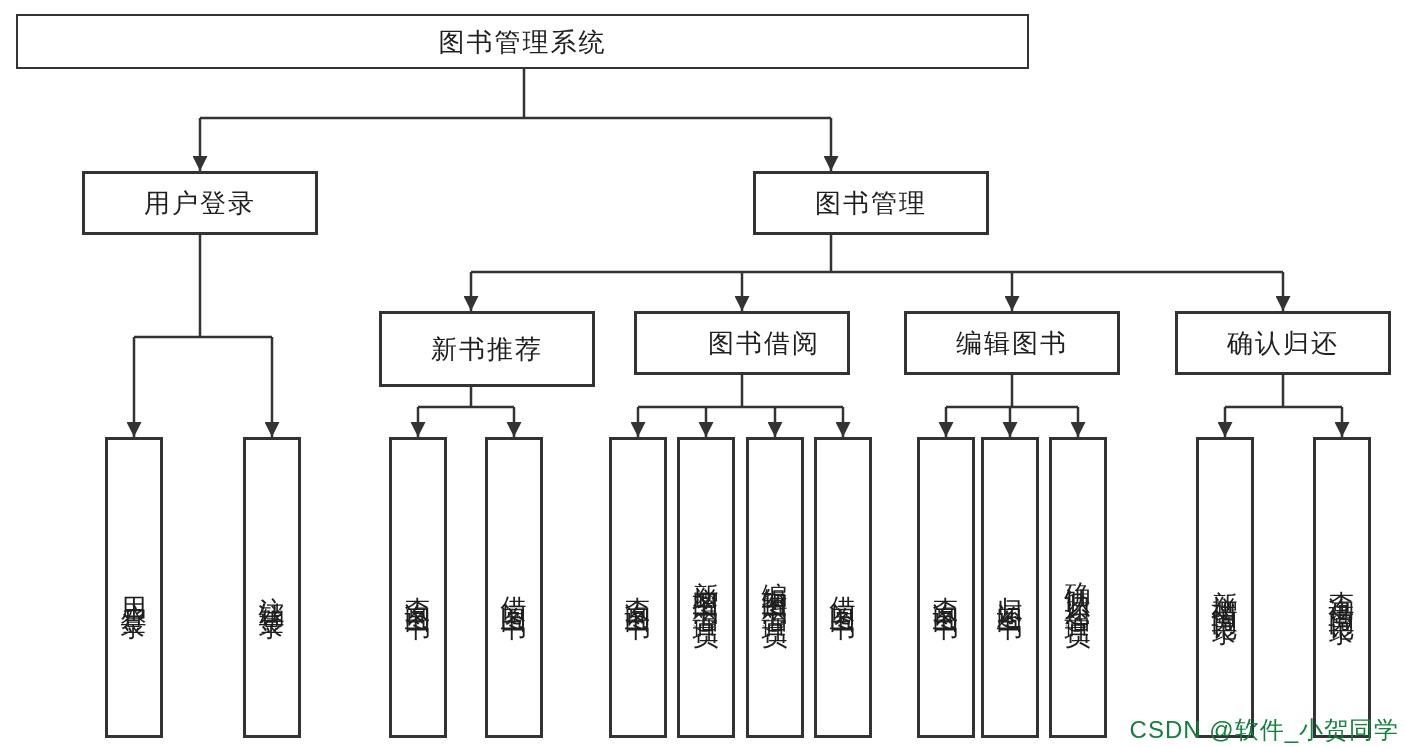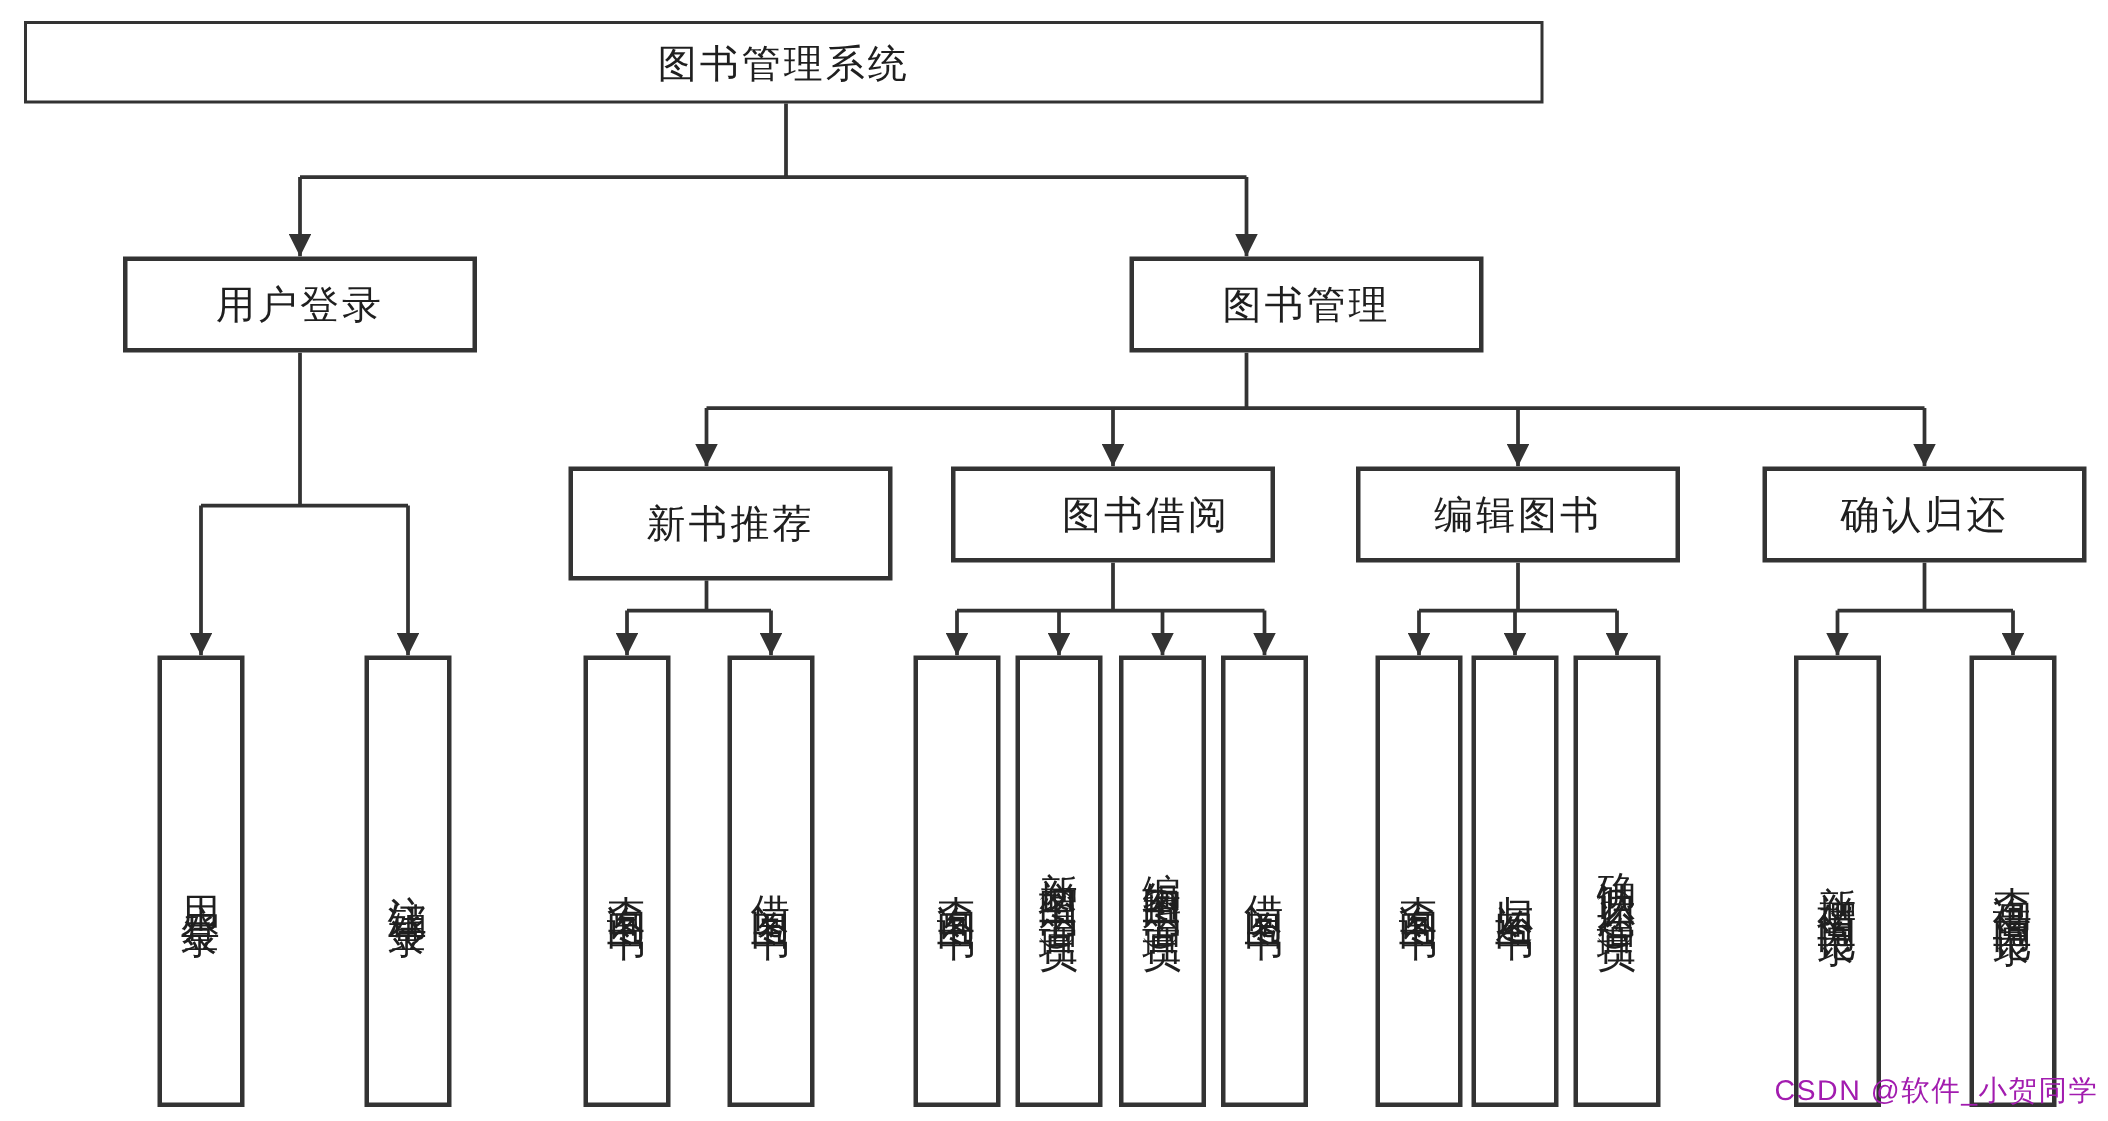--- a/index.html
+++ b/index.html
@@ -47,23 +47,23 @@
     letter-spacing: 6px;
     font-size: 26px;
   }
   .node.vert span {
     display: block;
   }
   #watermark {
     position: absolute;
     right: 6px;
     top: 714px;
-    font-size: 19px;
+    font-size: 24px;
     letter-spacing: 1px;
-    color: #a21caf;
+    color: #15803d;
     z-index: 5;
     white-space: nowrap;
     text-align: right;
   }
 </style>
 </head>
 <body>
 
 <div id="canvas">
 

